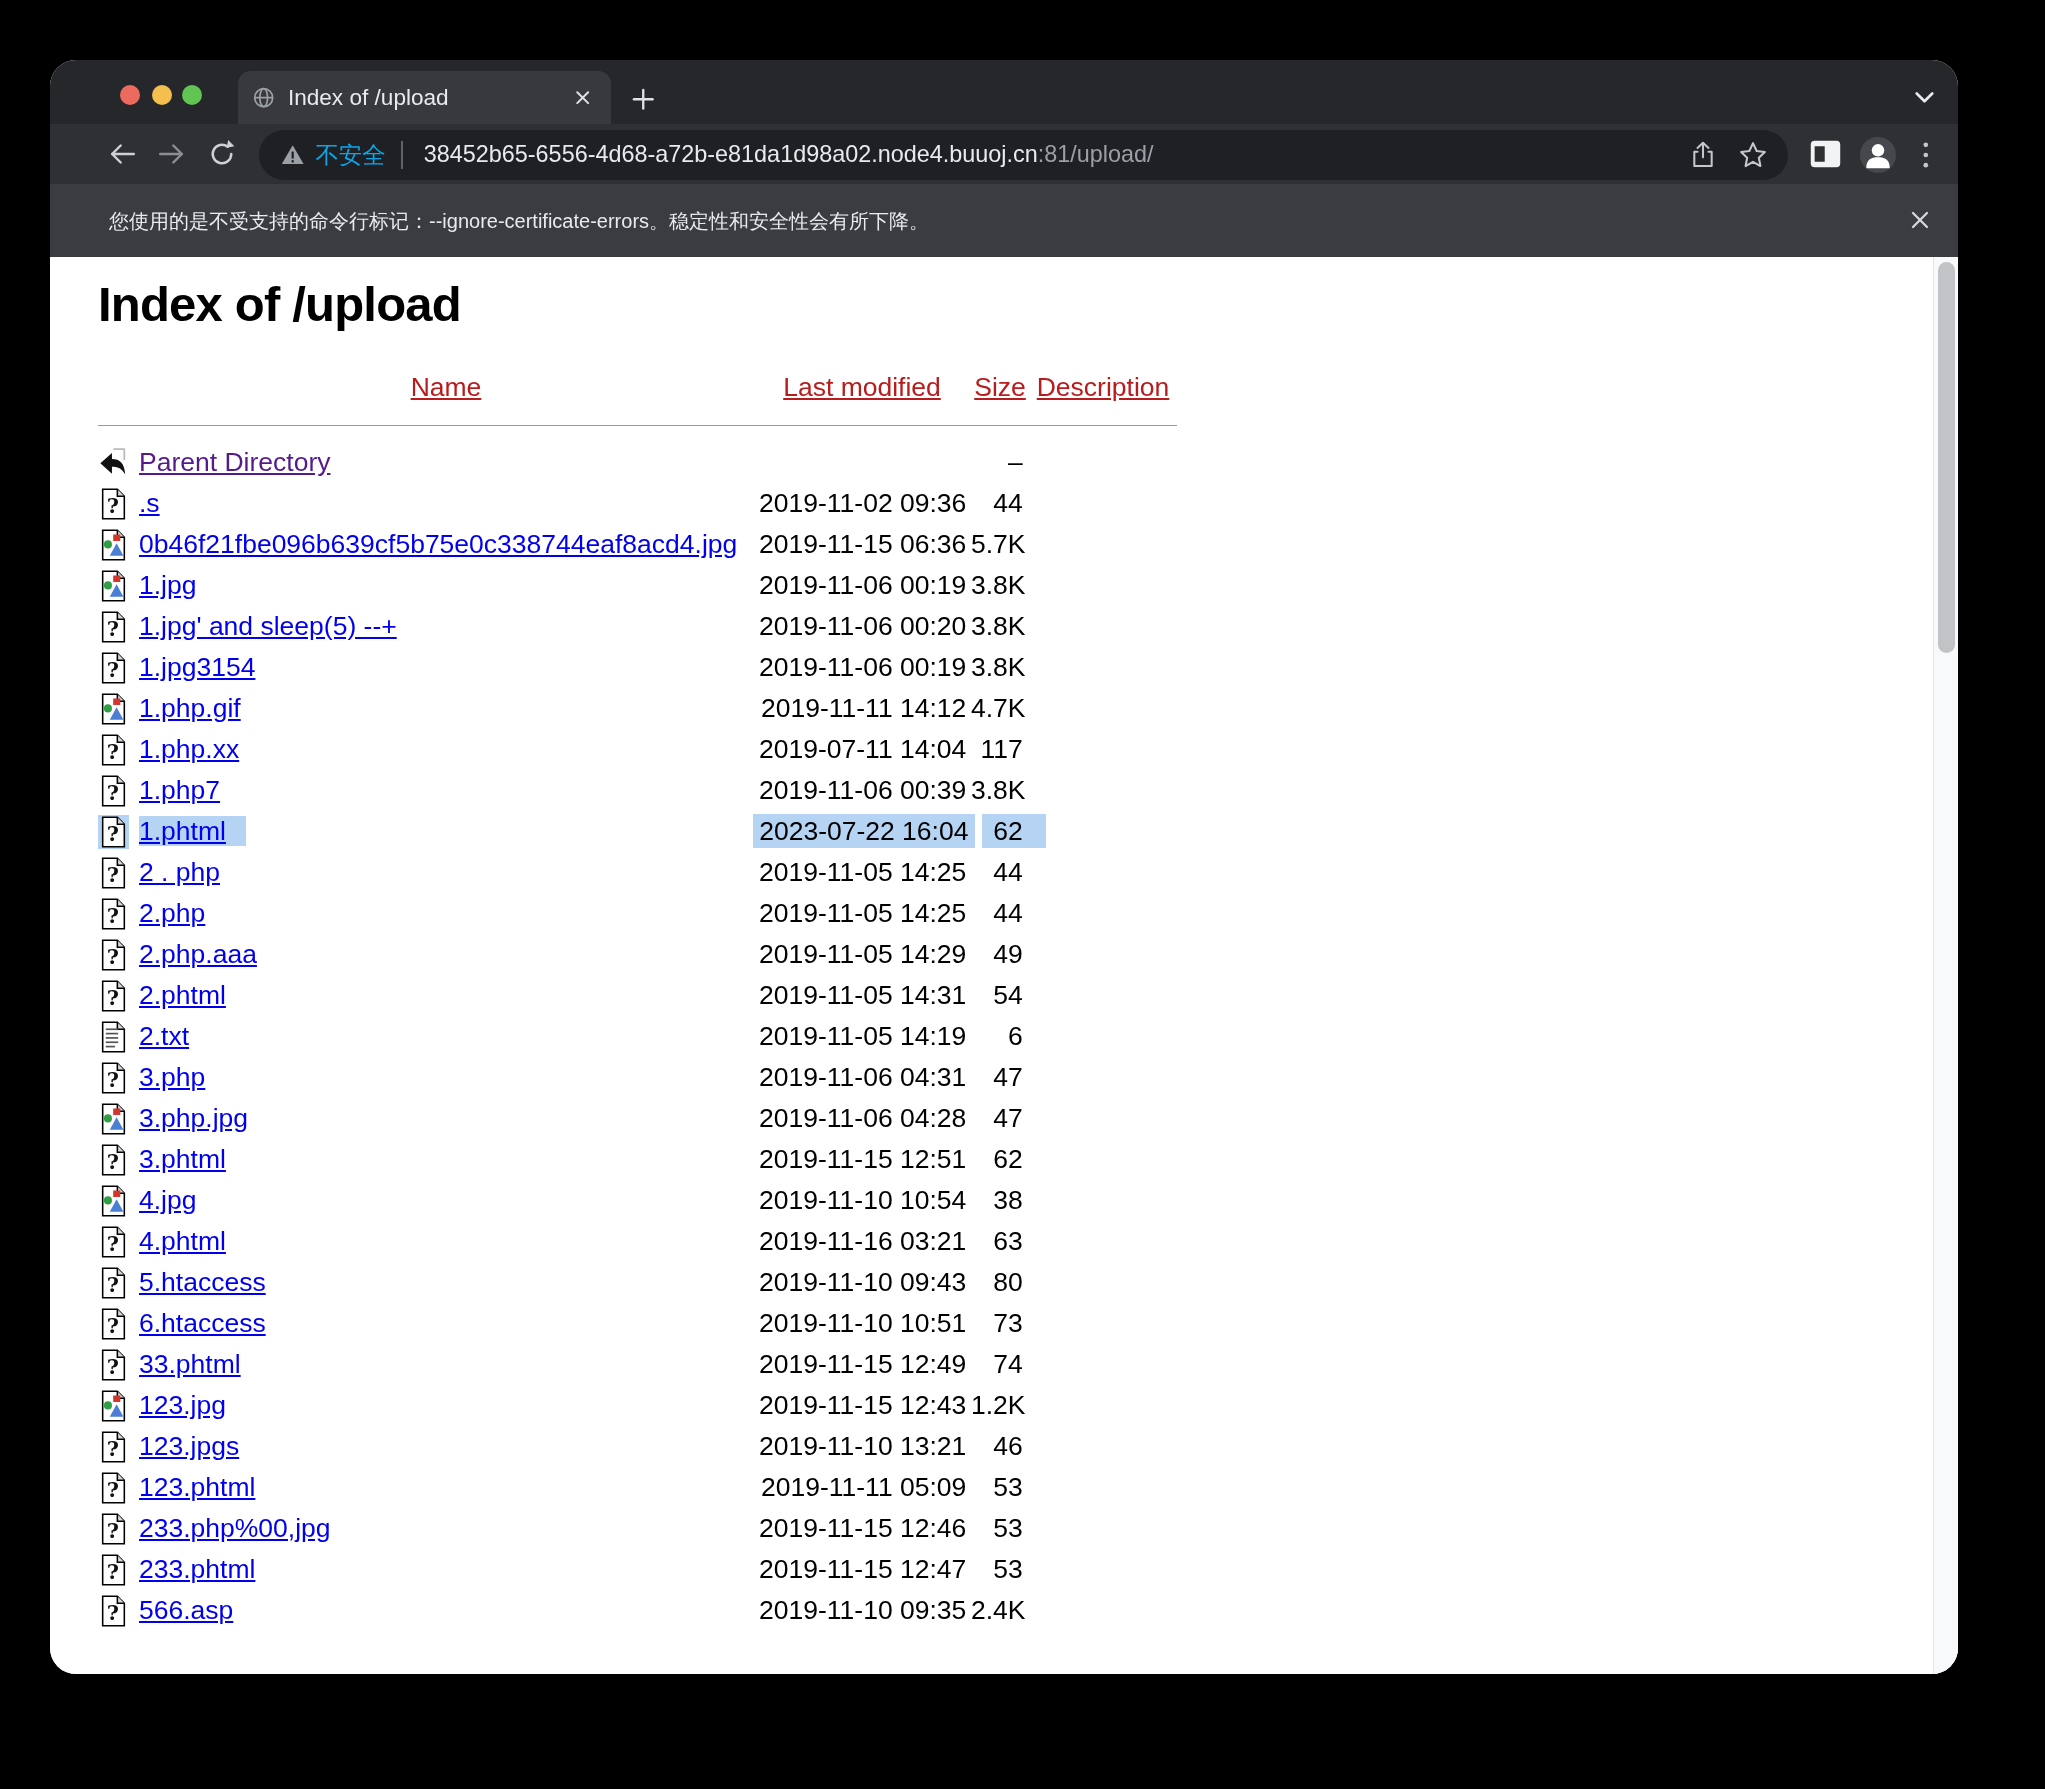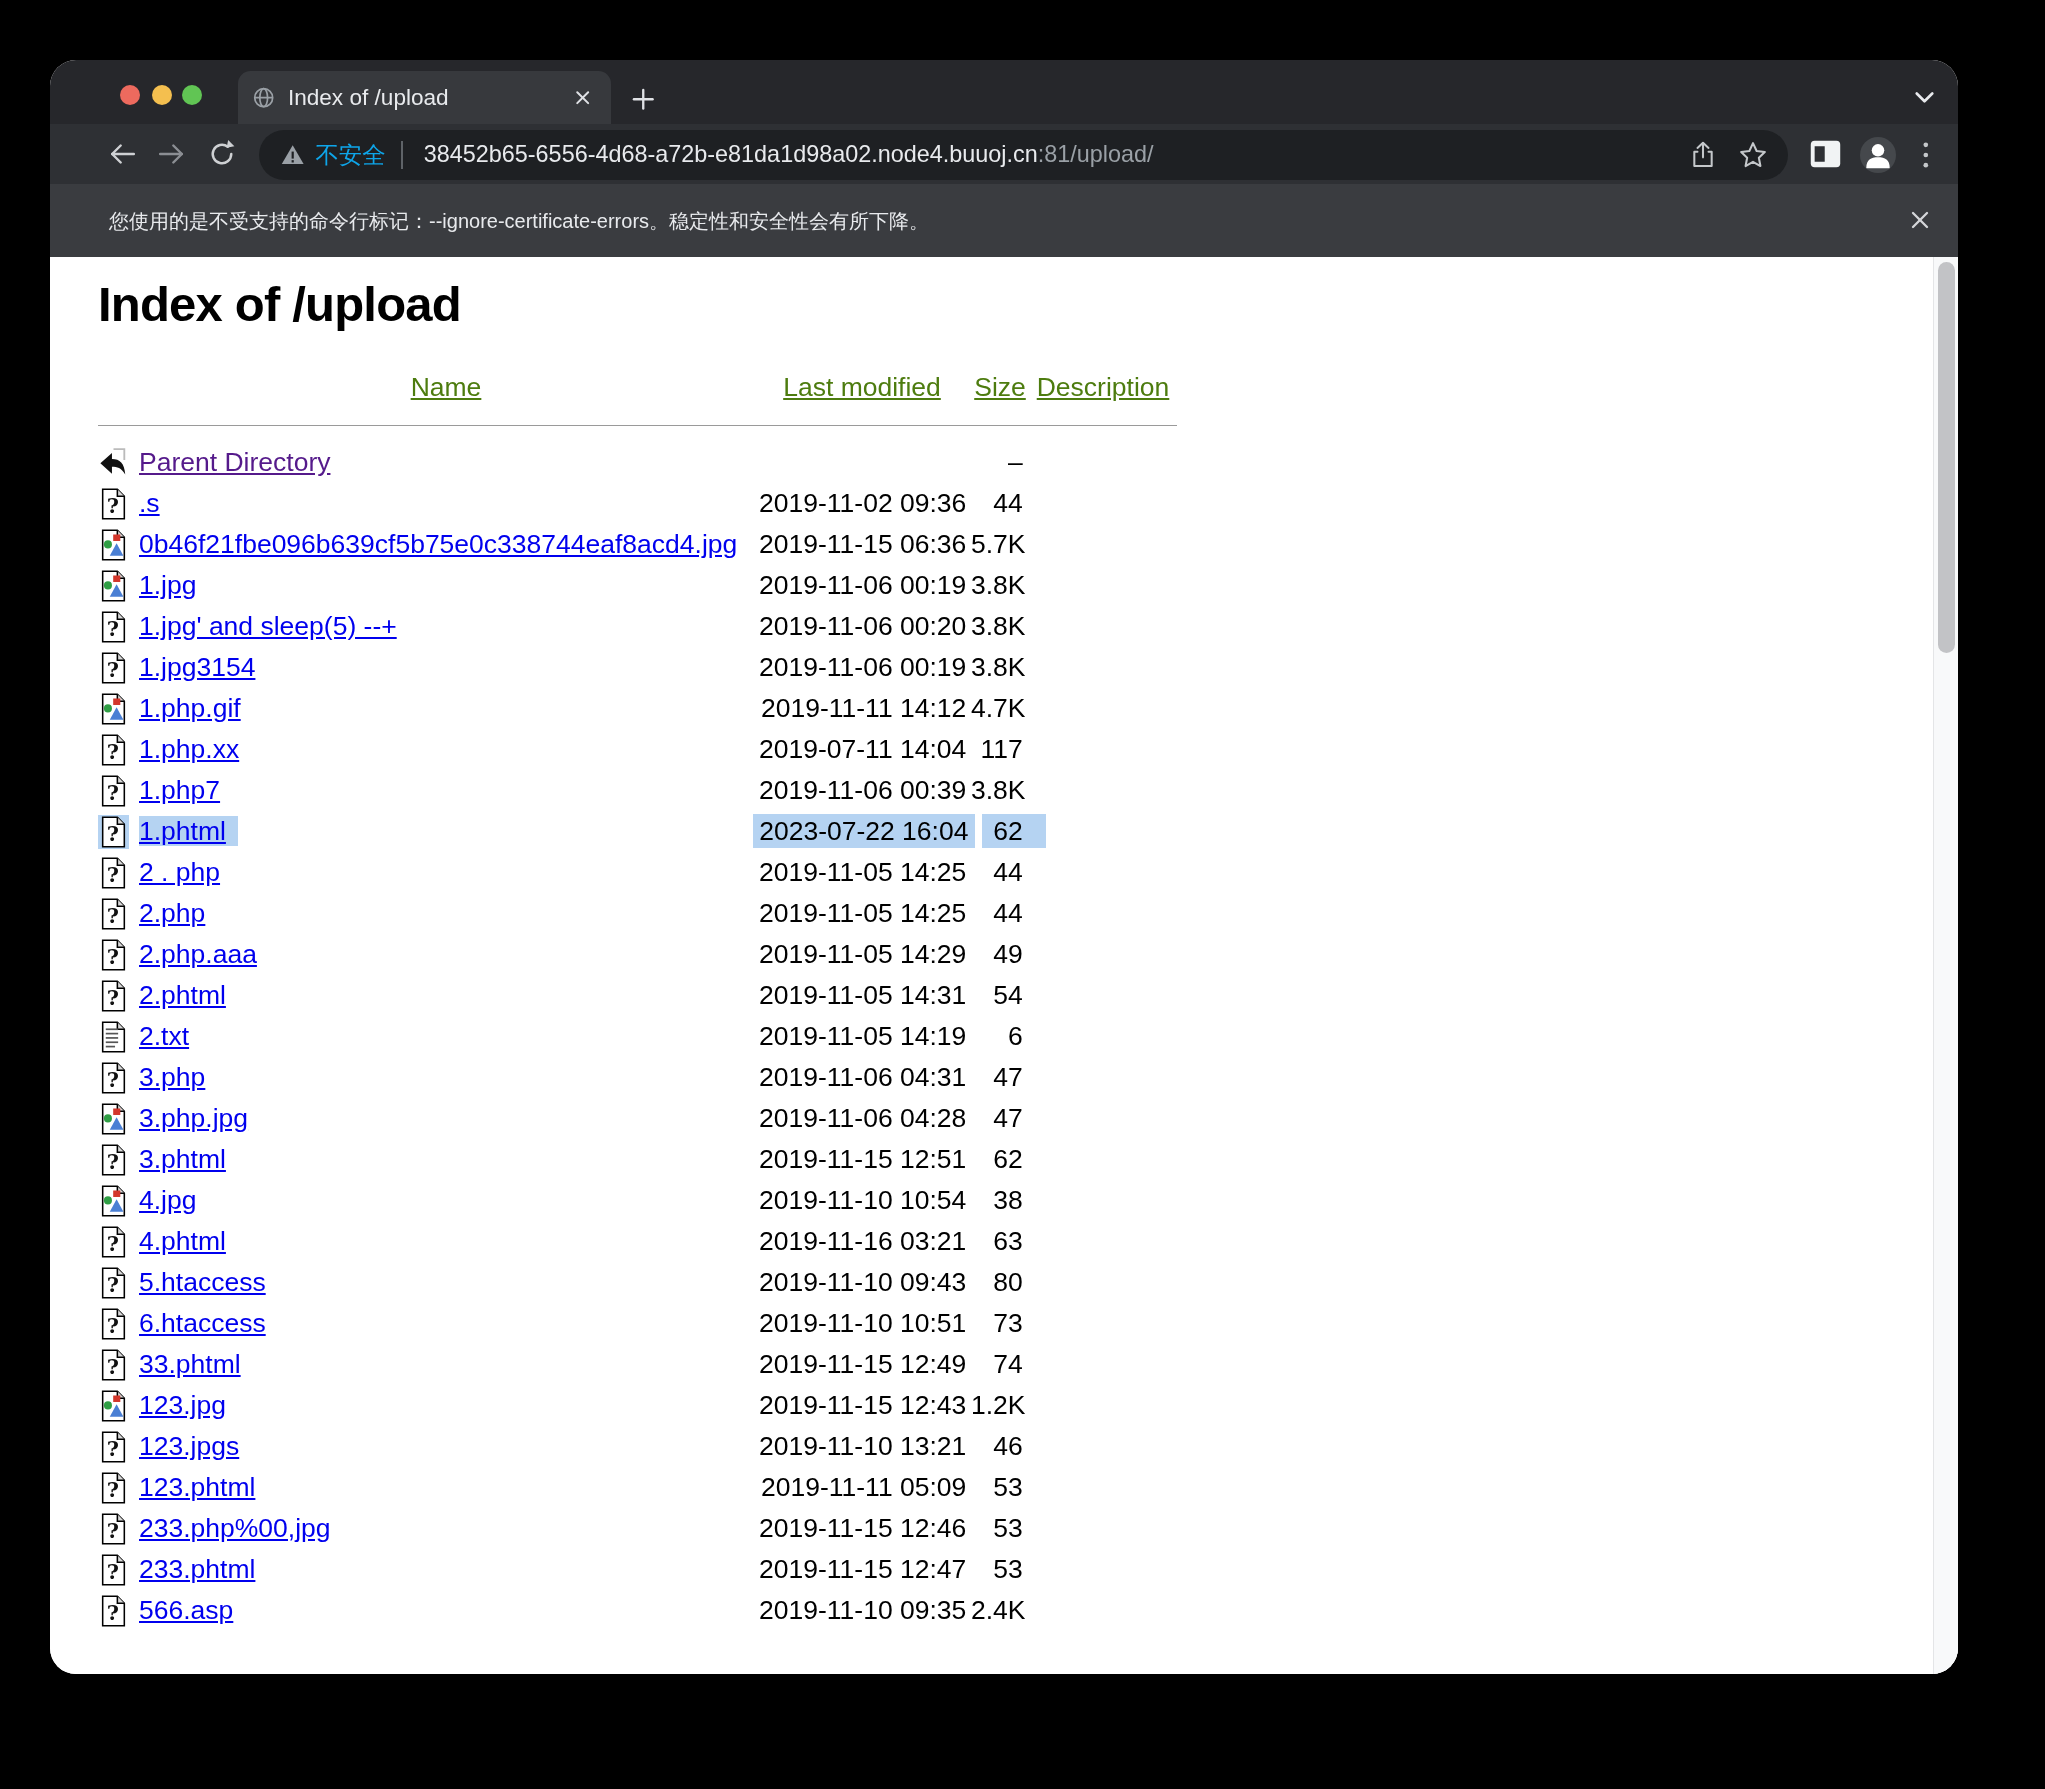--- a/index.html
+++ b/index.html
@@ -49,33 +49,33 @@
   
   .pagearea { position:relative; height:1417px; background:#fff; }
   .content { position:absolute; left:0; top:0; right:25px; bottom:0; overflow:hidden; }
   h1.heading { position:absolute; left:48px; top:18.7px; font-size:49px; font-weight:bold; color:#000; letter-spacing:-0.8px; }
 
   table.listing { position:absolute; left:48px; top:109px; width:1079px; border-collapse:collapse; table-layout:fixed; }
   .c-icon { width:41px; } .c-name { width:614px; } .c-date { width:218px; } .c-size { width:58px; } .c-desc { width:148px; }
   tr.hdr { height:42px; }
   tr.hdr th { font-weight:normal; font-size:26.5px; vertical-align:middle; }
   th.c-name { text-align:center; } th.c-date { text-align:center; } th.c-size { text-align:center; } th.c-desc { text-align:center; }
-  a.hlink { color:#4d7c0f; text-decoration:underline; }
+  a.hlink { color:#b91c1c; text-decoration:underline; }
   tr.hrrow td { height:34px; vertical-align:middle; }
   .rule { border-top:1.6px solid #9a9a9a; width:100%; }
   tr.frow { height:41px; }
   tr.frow td { vertical-align:middle; font-size:26.5px; color:#000; }
   .iconwrap { display:inline-block; width:31px; height:34px; vertical-align:middle; }
   a.flink { color:#0000EE; text-decoration:underline; white-space:pre; }
   a.flink.visited { color:#551A8B; }
   td.c-date { text-align:right; padding-right:4.7px; white-space:nowrap; }
   td.c-size { text-align:right; padding-right:6.2px; white-space:nowrap; }
 
   tr.sel .iconwrap { background:#b5d3f2; }
-  tr.sel a.flink { background:#b5d3f2; padding-right:12px; margin-right:-7.8px; }
+  tr.sel a.flink { background:#b5d3f2; padding-right:20px; margin-right:-7.8px; }
   tr.sel .dspan { background:#b5d3f2; padding:1.6px 6.2px; margin-right:-6.2px; }
   tr.sel .sspan { background:#b5d3f2; padding:1.6px 23.4px 1.6px 11px; margin-right:-23.4px; }
 
   
   .scrollbar { position:absolute; right:0; top:0; width:25px; height:1417px; background:#f8f9fa; border-left:0.8px solid #e4e5e7; }
   .thumb { position:absolute; left:3.9px; top:4.7px; width:17px; height:391px; border-radius:8.6px; background:#c2c3c6; }
 
   svg { display:block; width:100%; height:100%; }
 </style>
 </head>

